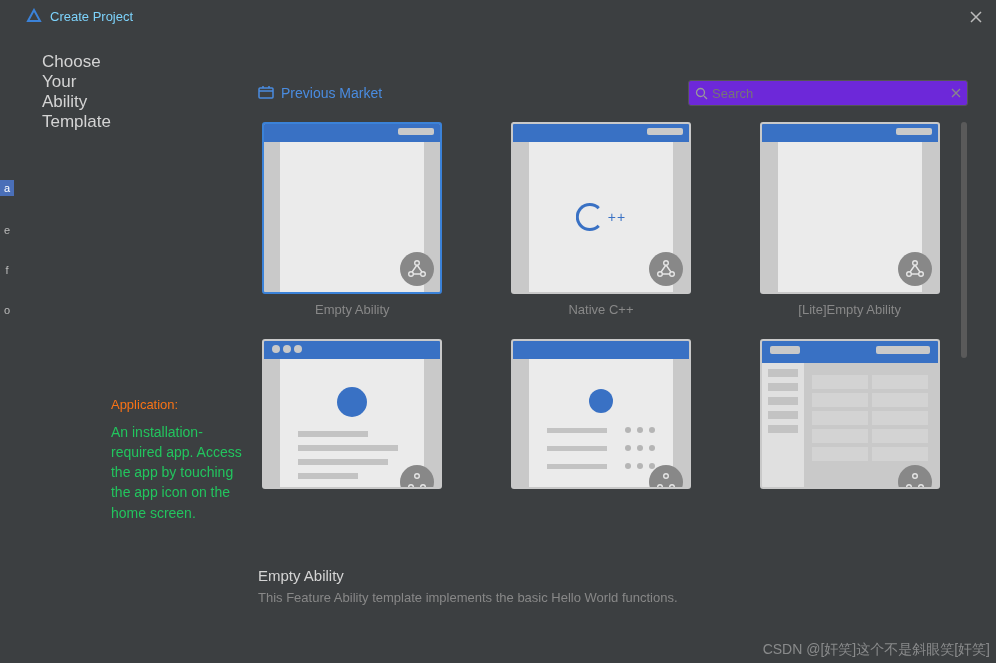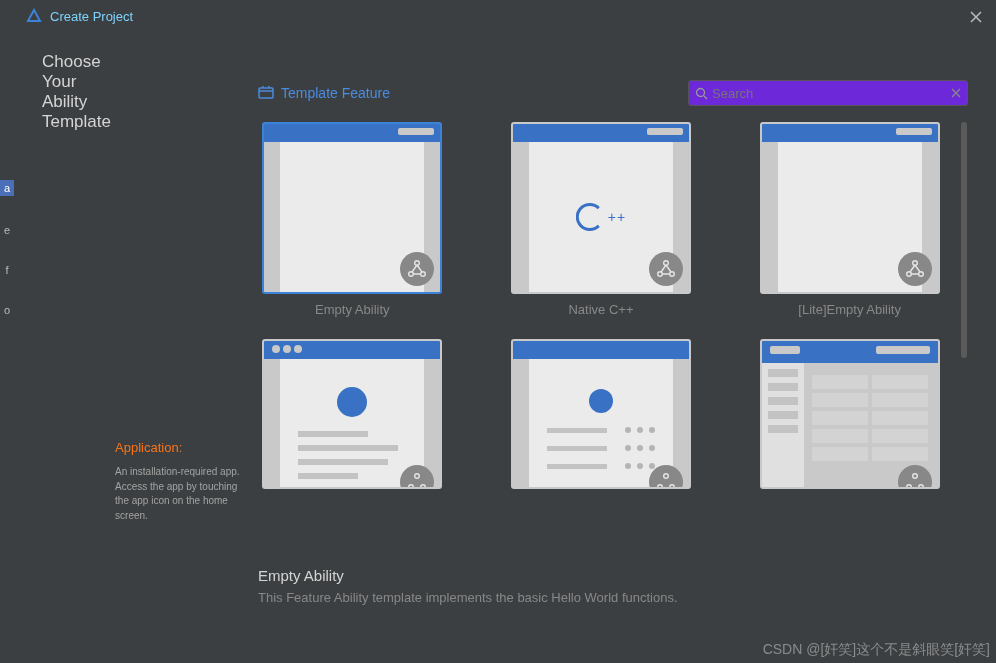--- a/index.html
+++ b/index.html
@@ -18,21 +18,21 @@
 
 .content { position: absolute; top: 32px; left: 0; right: 0; bottom: 50px; padding: 20px 28px 0 28px; display: flex; }
 .heading { color: #d4d4d4; font-size: 17px; font-weight: 500; margin-bottom: 16px; }
 
 .sidebar { width: 216px; flex: none; display: flex; flex-direction: row; }
 .side-list { margin-top: 0; }
 .side-item { padding: 9px 12px; color: #bbb; font-size: 14px; cursor: pointer; border-radius: 4px; margin-bottom: 2px;}
 .side-item.active { background: #4a6fb8; color: #fff; }
 .side-info { margin-top: auto; margin-bottom: 90px; padding-right: 10px;}
 .side-info-title { color: #f97316; font-size: 13px; margin-bottom: 10px;}
-.side-info-text { color: #a3a3a3; font-size: 10px; line-height: 1.45;}
+.side-info-text { color: #22c55e; font-size: 14px; line-height: 1.45;}
 
 .main { flex: 1; display: flex; flex-direction: column; min-width: 0; }
 .main-top { display:flex; align-items:center; margin-bottom: 16px; gap:10px; }
 .market-link { color:#4a8ce0; font-size:14px; display:flex; align-items:center; gap:7px;}
 .market-icon { color:#4a8ce0; }
 .search-box { margin-left: auto; width: 280px; height: 26px; background: #6d28d9; border: 1px solid #555; border-radius: 3px; display:flex; align-items:center; padding:0 6px;}
 .search-box svg { flex:none; }
 .search-input { background: transparent; border: none; color: #bbb; font-size: 13px; flex:1; outline:none; padding:0 4px;}
 .search-clear { color:#888; cursor:pointer;}
 
@@ -128,21 +128,21 @@
       <div style="height:28px;"></div>
       <div class="main-top">
         <span class="market-link">
           <span class="market-icon">
             <svg width="16" height="14" viewBox="0 0 16 14">
                 <rect x="1" y="3" width="14" height="10" rx="1" fill="none" stroke="#4a8ce0" stroke-width="1.5"></rect>
                 <path d="M1 6 H15" stroke="#4a8ce0" stroke-width="1.5"></path>
                 <path d="M5 1 L5 3 M11 1 L11 3" stroke="#4a8ce0" stroke-width="1.5"></path>
               </svg>
           </span>
-          <span>Template Feature</span>
+          <span>Previous Market</span>
         </span>
         <div class="search-box">
           <svg width="13" height="13" viewBox="0 0 13 13">
               <circle cx="5.5" cy="5.5" r="4" fill="none" stroke="#999" stroke-width="1.3"></circle>
               <path d="M9 9 L12 12" stroke="#999" stroke-width="1.3"></path>
             </svg>
           <input class="search-input" placeholder="Search" style="">
           <span class="search-clear">
             <svg width="10" height="10" viewBox="0 0 10 10">
                 <path d="M1 1 L9 9 M9 1 L1 9" stroke="#888" stroke-width="1.3"></path>

